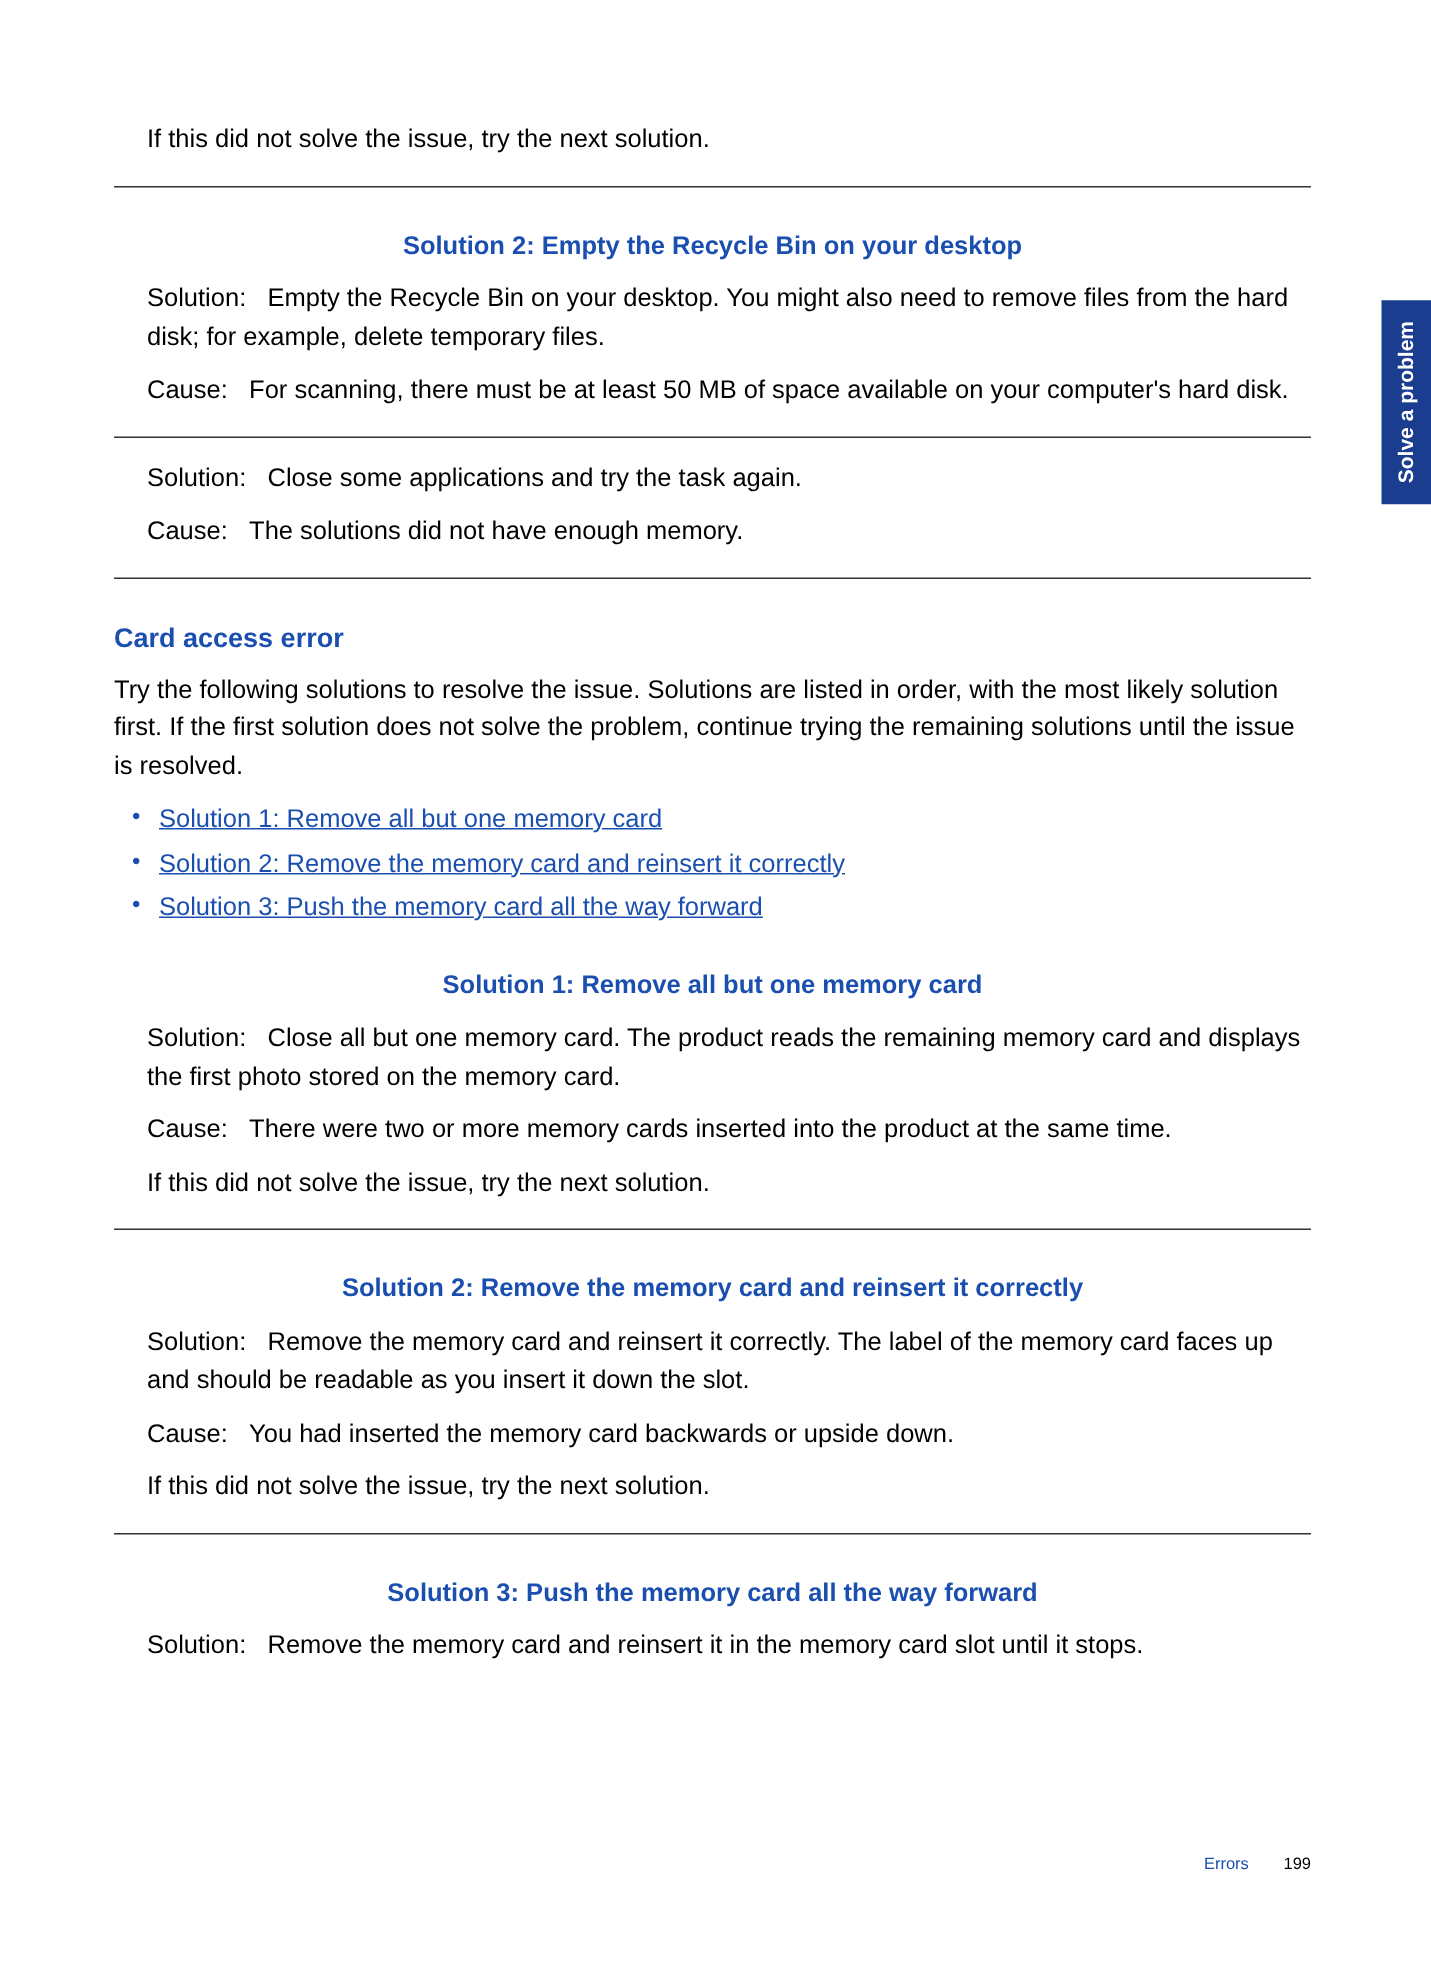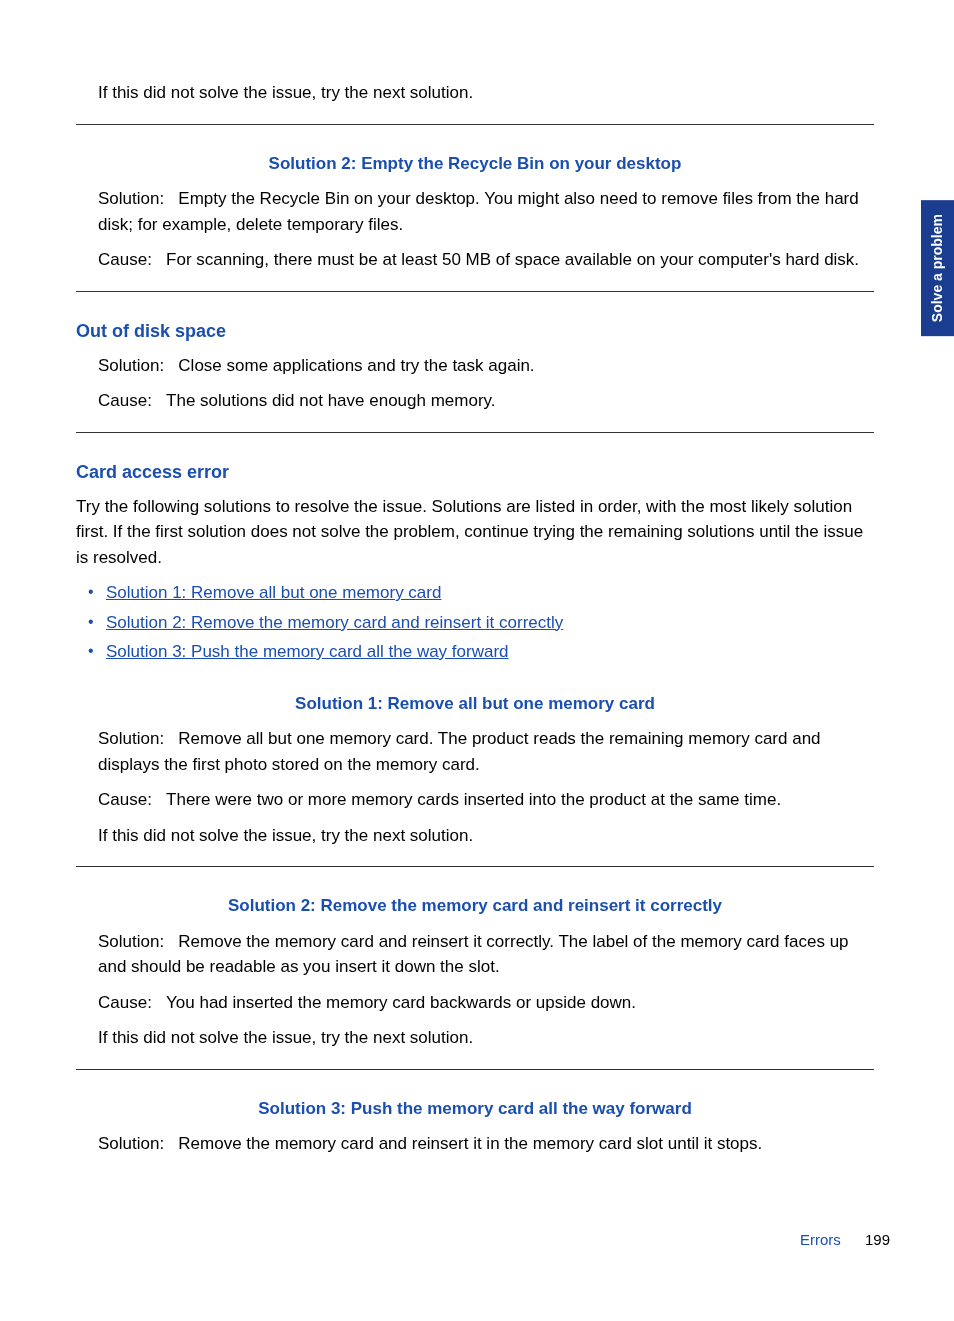--- a/index.html
+++ b/index.html
@@ -69,22 +69,22 @@
       color: #1a4fb0;
       font-size: 16px;
     }
     ul.links a {
       color: #1a4fb0;
       text-decoration: underline;
     }
     .footer {
       position: absolute;
       bottom: 70px;
-      right: 64px;
-      font-size: 15px;
+      right: 80px;
+      font-size: 11px;
     }
     .footer-label { color: #1a4fb0; margin-right: 20px; }
     .footer-page { color: #000; }
   </style>
 </head>
 <body>
 
 <div class="side-tab">Solve a problem</div>
 
 <div class="page">
@@ -96,41 +96,40 @@
   <div class="solution-heading">Solution 2: Empty the Recycle Bin on your desktop</div>
   <div class="indent-1 para">
     <span class="label">Solution:</span>&nbsp;&nbsp;&nbsp;<span>Empty the Recycle Bin on your desktop. You might also need to remove files from the hard disk; for example, delete temporary files.</span>
   </div>
   <div class="indent-1 para">
     <span class="label">Cause:</span>&nbsp;&nbsp;&nbsp;<span>For scanning, there must be at least 50 MB of space available on your computer's hard disk.</span>
   </div>
 
   <hr class="divider">
 
-  <div class="section-heading">Out of disk space</div>
   <div class="indent-1 para">
     <span class="label">Solution:</span>&nbsp;&nbsp;&nbsp;<span>Close some applications and try the task again.</span>
   </div>
   <div class="indent-1 para">
     <span class="label">Cause:</span>&nbsp;&nbsp;&nbsp;<span>The solutions did not have enough memory.</span>
   </div>
 
   <hr class="divider">
 
   <div class="section-heading">Card access error</div>
   <div class="para">Try the following solutions to resolve the issue. Solutions are listed in order, with the most likely solution first. If the first solution does not solve the problem, continue trying the remaining solutions until the issue is resolved.</div>
   <ul class="links">
     <li><a href="#">Solution 1: Remove all but one memory card</a></li>
     <li><a href="#">Solution 2: Remove the memory card and reinsert it correctly</a></li>
     <li><a href="#">Solution 3: Push the memory card all the way forward</a></li>
   </ul>
 
   <div class="solution-heading">Solution 1: Remove all but one memory card</div>
   <div class="indent-1 para">
-    <span class="label">Solution:</span>&nbsp;&nbsp;&nbsp;<span>Remove all but one memory card. The product reads the remaining memory card and displays the first photo stored on the memory card.</span>
+    <span class="label">Solution:</span>&nbsp;&nbsp;&nbsp;<span>Close all but one memory card. The product reads the remaining memory card and displays the first photo stored on the memory card.</span>
   </div>
   <div class="indent-1 para">
     <span class="label">Cause:</span>&nbsp;&nbsp;&nbsp;<span>There were two or more memory cards inserted into the product at the same time.</span>
   </div>
   <div class="indent-1 para">If this did not solve the issue, try the next solution.</div>
 
   <hr class="divider">
 
   <div class="solution-heading">Solution 2: Remove the memory card and reinsert it correctly</div>
   <div class="indent-1 para">

